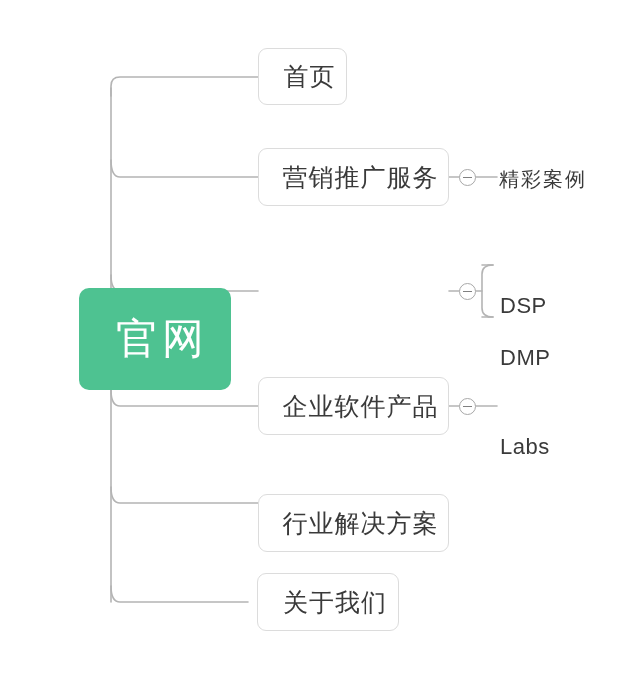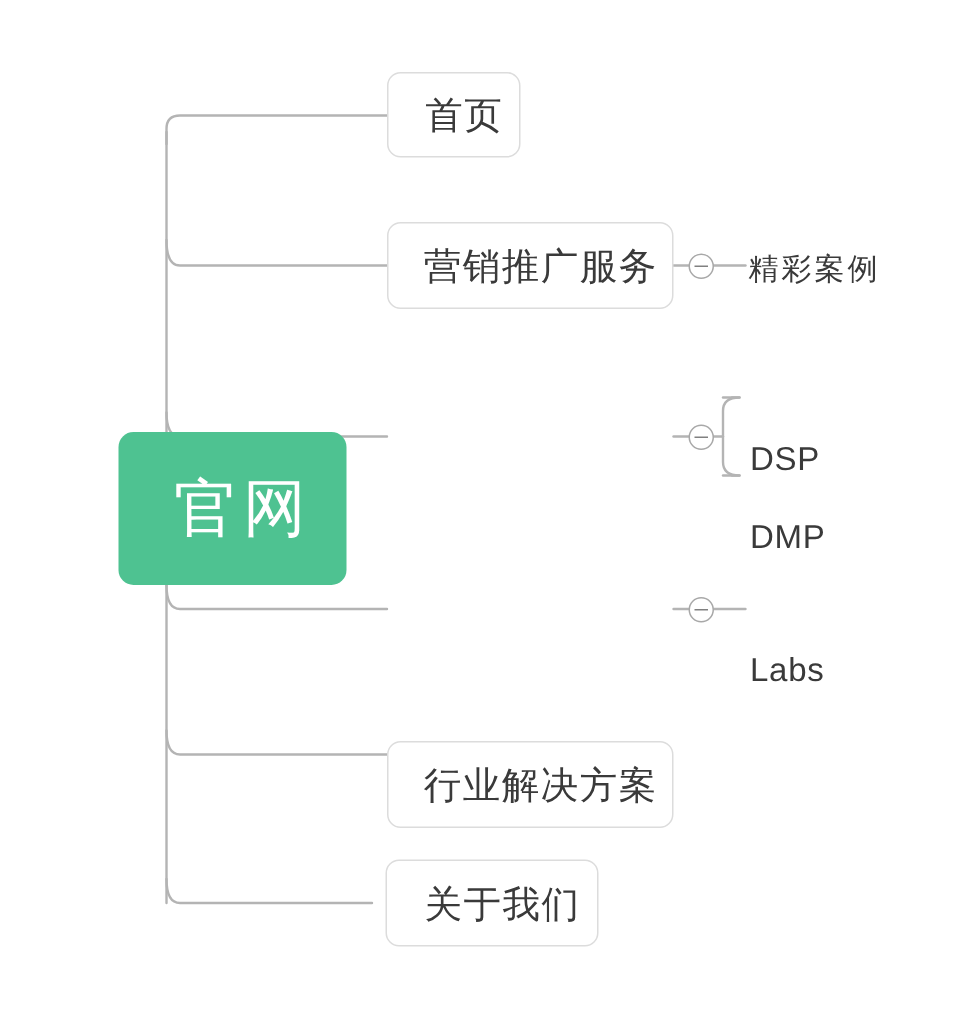--- a/index.html
+++ b/index.html
@@ -143,20 +143,23 @@
   </div>
 
   <div class="toggle" style="left:459px; top:283px;"></div>
   <div class="leaf-label leaf-en" style="left:500px; top:253px;">
     <span>DSP</span>
   </div>
   <div class="leaf-label leaf-en" style="left:500px; top:305px;">
     <span>DMP</span>
   </div>
 
+  <div class="node node-branch" style="left:258px; top:377px; width:191px; height:58px;">
+    <span>企业软件产品</span>
+  </div>
   <div class="toggle" style="left:459px; top:398px;"></div>
   <div class="leaf-label leaf-en" style="left:500px; top:394px;">
     <span>Labs</span>
   </div>
 
   <div class="node node-branch" style="left:258px; top:474px; width:191px; height:58px;margin-top:20px;">
     <span>行业解决方案</span>
   </div>
 
   <div class="node node-branch" style="left:257px; top:573px; width:142px; height:58px;">

